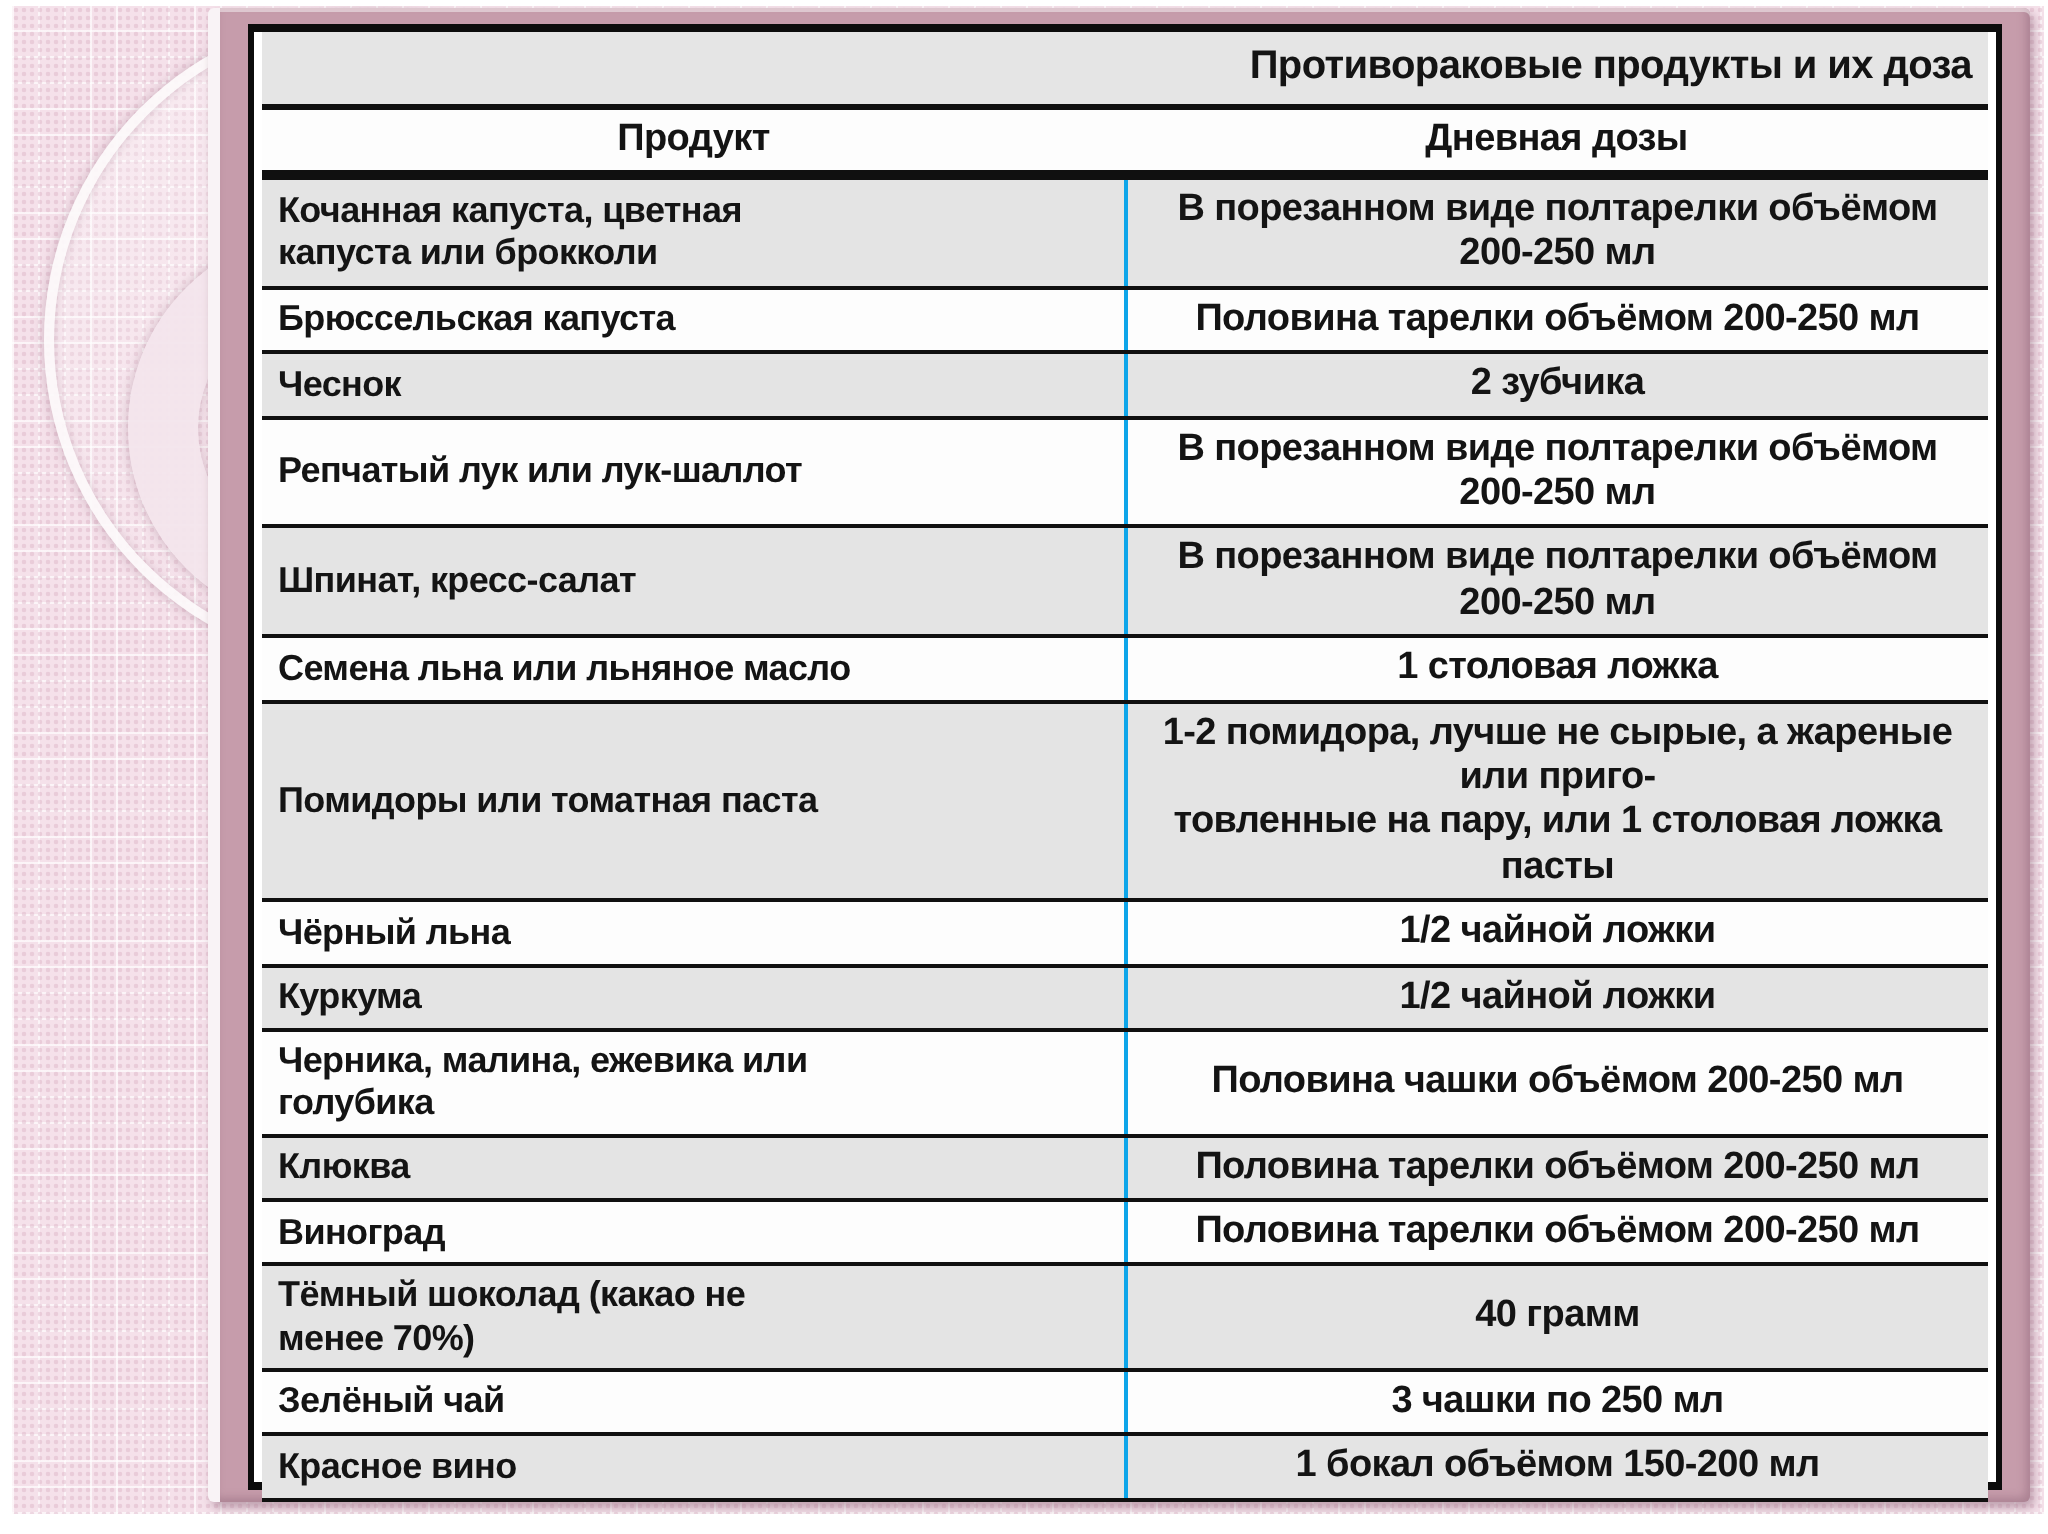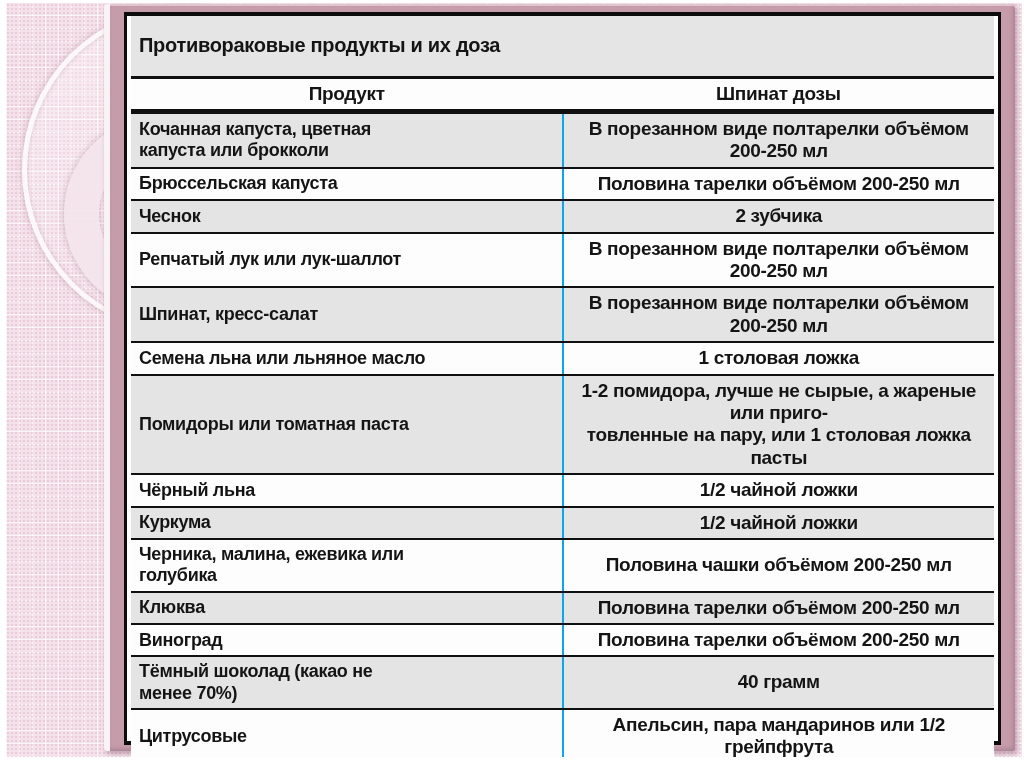--- a/index.html
+++ b/index.html
@@ -97,24 +97,24 @@
     font-weight: bold;
     letter-spacing: -0.3px;
     line-height: 1.18;
     white-space: pre-line;
     padding: 4px 8px;
   }
 
   .title-row th {
     background: #e5e5e5;
     font-size: 20px;
-    text-align: left;
+    text-align: right;
     border-top: none;
     border-bottom: 3px solid #101010;
-    padding: 18px 8px;
+    padding: 6px 8px;
   }
   .header-row th {
     background: #fdfdfd;
     font-size: 19px;
     border-bottom: 5px solid #101010;
   }
 
   .c-product {
     width: 37.5%;
     text-align: left;
@@ -139,21 +139,21 @@
 
   <div class="panel">
     <div class="table-frame">
       <table class="doc-table">
         <thead>
           <tr class="title-row">
             <th colspan="2">Противораковые продукты и их доза</th>
           </tr>
           <tr class="header-row">
             <th class="col-product">Продукт</th>
-            <th class="col-dose">Шпинат дозы</th>
+            <th class="col-dose">Дневная дозы</th>
           </tr>
         </thead>
         <tbody>
             <tr>
               <td class="c-product">Кочанная капуста, цветная
 капуста или брокколи</td>
               <td class="c-dose">В порезанном виде полтарелки объёмом
 200-250 мл</td>
             </tr>
             <tr>
@@ -201,24 +201,20 @@
             <tr>
               <td class="c-product">Виноград</td>
               <td class="c-dose">Половина тарелки объёмом 200-250 мл</td>
             </tr>
             <tr>
               <td class="c-product">Тёмный шоколад (какао не
 менее 70%)</td>
               <td class="c-dose">40 грамм</td>
             </tr>
             <tr>
-              <td class="c-product">Цитрусовые</td>
-              <td class="c-dose">Апельсин, пара мандаринов или 1/2 грейпфрута</td>
-            </tr>
-            <tr>
               <td class="c-product">Зелёный чай</td>
               <td class="c-dose">3 чашки по 250 мл</td>
             </tr>
             <tr>
               <td class="c-product">Красное вино</td>
               <td class="c-dose">1 бокал объёмом 150-200 мл</td>
             </tr>
           </tbody>
 
       </table>

